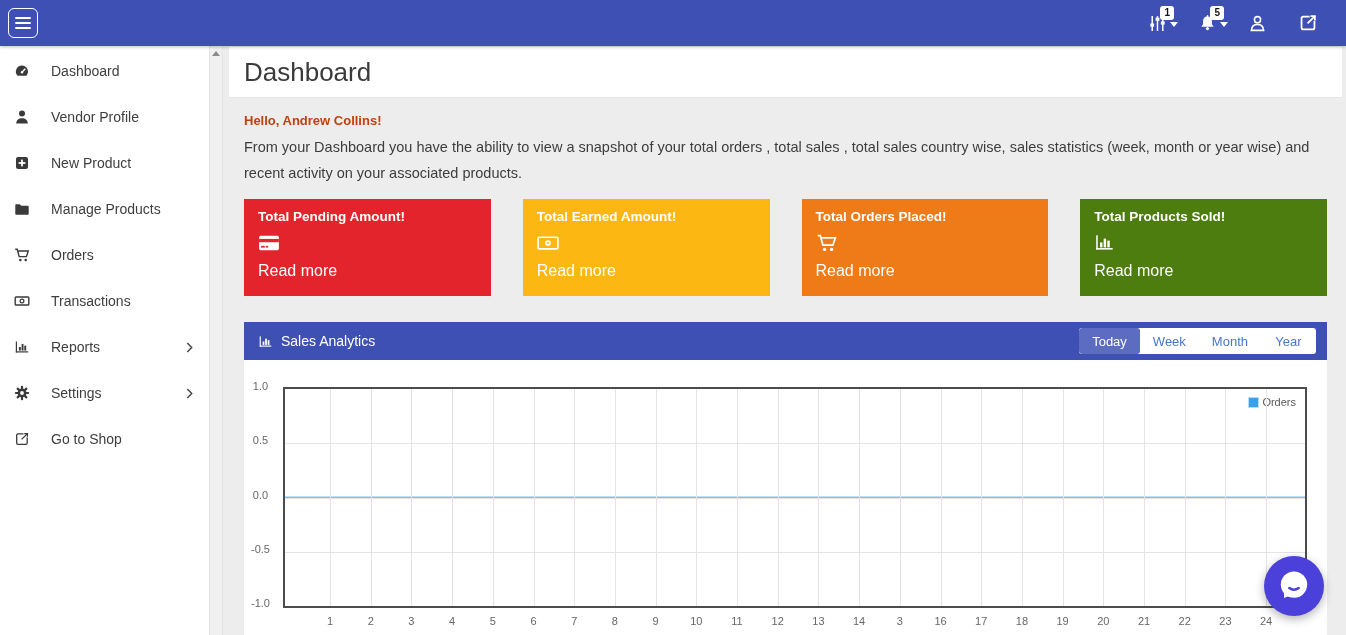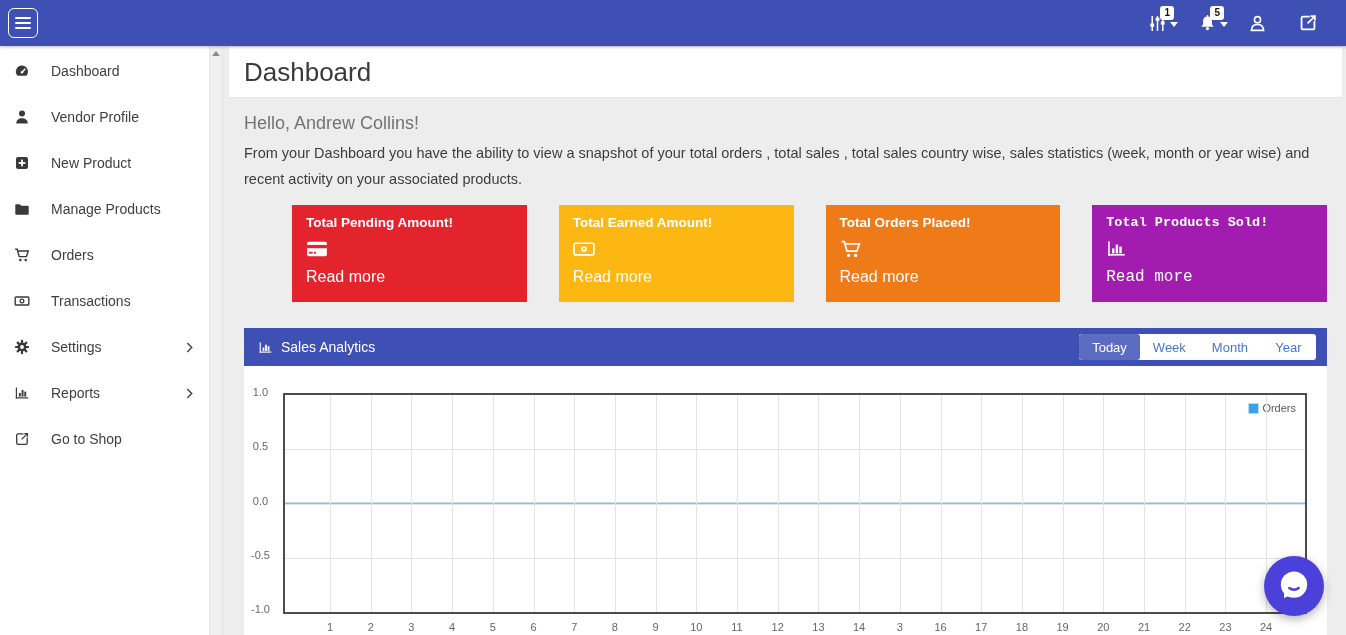--- a/index.html
+++ b/index.html
@@ -41,21 +41,21 @@
   .scroll-up-arrow { width:0; height:0; border:4px solid transparent; border-bottom:5px solid #8b8b8b; margin-top:-4px; }
   
   .main { flex:1; background:#ededed; overflow:hidden; }
   .page-head {
     background:#fff; height:51px; margin:1px 4px 0 6px; display:flex; align-items:center;
     padding-left:15px; border-bottom:1px solid #e6e6e6;
   }
   .page-head h1 { margin:0; font-size:26px; font-weight:400; color:#3a3a3a; }
   .content { padding:0 19px 0 21px; }
   .greeting { margin-top:15px; }
-  .greeting h3 { margin:0; font-size:18px; font-weight:normal; color:#737373; }
+  .greeting h3 { margin:0; font-size:13px; font-weight:bold; color:#c2410c; }
   .greeting p { margin:6px 0 0; font-size:14.5px; line-height:26px; color:#3d3d3d; }
   
   .cards { display:flex; gap:32px; margin-top:13px; }
   .card { flex:1; height:97px; padding:10px 14px; color:#fff; }
   .card-title { font-size:13.5px; font-weight:bold; }
   .card-icon { margin-top:9px; height:22px; }
   .card-link { margin-top:7px; font-size:16px; cursor:pointer; color:#fdfdfd; }
   
   .panel { margin-top:26px; }
   .panel-head {
@@ -193,53 +193,53 @@
       <span class="side-icon">
           <svg width="16" height="16" viewBox="0 0 16 16" fill="none" stroke="#3a3a3a">
         <rect x="1.2" y="4" width="13.6" height="8" rx="0.8" stroke-width="1.4"></rect>
             <circle cx="8" cy="8" r="1.9" stroke-width="1.2"></circle>
       </svg>
         </span>
       <span class="side-label">Transactions</span>
     </div>
     <div class="side-item">
       <span class="side-icon">
+          <svg width="16" height="16" viewBox="0 0 16 16" fill="#3a3a3a">
+        <rect x="1.8" y="2.5" width="1.2" height="11"></rect>
+            <rect x="1.8" y="12.3" width="12.4" height="1.2"></rect>
+        <rect x="4.9" y="8" width="1.9" height="3.6"></rect>
+            <rect x="7.6" y="5" width="1.9" height="6.6"></rect>
+            <rect x="10.3" y="6.6" width="1.9" height="5"></rect>
+      </svg>
+        </span>
+      <span class="side-label">Reports</span>
+      <svg width="11" height="11" viewBox="0 0 10 10" fill="none" stroke="#444" stroke-width="1.3">
+          <path d="M3 1l4 4-4 4"></path>
+        </svg>
+    </div>
+    <div class="side-item">
+      <span class="side-icon">
           <svg width="16" height="16" viewBox="0 0 16 16">
         <g fill="#3a3a3a">
           <rect x="6.9" y="0.8" width="2.2" height="14.4" rx="1"></rect>
           <rect x="6.9" y="0.8" width="2.2" height="14.4" rx="1" transform="rotate(45 8 8)"></rect>
           <rect x="6.9" y="0.8" width="2.2" height="14.4" rx="1" transform="rotate(90 8 8)"></rect>
           <rect x="6.9" y="0.8" width="2.2" height="14.4" rx="1" transform="rotate(135 8 8)"></rect>
           <circle cx="8" cy="8" r="4.4"></circle>
         </g>
         <circle cx="8" cy="8" r="1.9" fill="#fff"></circle>
       </svg>
         </span>
       <span class="side-label">Settings</span>
       <svg width="11" height="11" viewBox="0 0 10 10" fill="none" stroke="#444" stroke-width="1.3">
           <path d="M3 1l4 4-4 4"></path>
         </svg>
     </div>
     <div class="side-item">
       <span class="side-icon">
-          <svg width="16" height="16" viewBox="0 0 16 16" fill="#3a3a3a">
-        <rect x="1.8" y="2.5" width="1.2" height="11"></rect>
-            <rect x="1.8" y="12.3" width="12.4" height="1.2"></rect>
-        <rect x="4.9" y="8" width="1.9" height="3.6"></rect>
-            <rect x="7.6" y="5" width="1.9" height="6.6"></rect>
-            <rect x="10.3" y="6.6" width="1.9" height="5"></rect>
-      </svg>
-        </span>
-      <span class="side-label">Reports</span>
-      <svg width="11" height="11" viewBox="0 0 10 10" fill="none" stroke="#444" stroke-width="1.3">
-          <path d="M3 1l4 4-4 4"></path>
-        </svg>
-    </div>
-    <div class="side-item">
-      <span class="side-icon">
           <svg width="16" height="16" viewBox="0 0 16 16" fill="none" stroke="#3a3a3a" stroke-width="1.3">
         <path d="M9.5 2.8H4c-.8 0-1.3.5-1.3 1.3v7.9c0 .8.5 1.3 1.3 1.3h7.9c.8 0 1.3-.5 1.3-1.3V6.5"></path>
         <path d="M7.6 8.4L13.4 2.6"></path>
             <path d="M10.2 2.6h3.2v3.2"></path>
       </svg>
         </span>
       <span class="side-label">Go to Shop</span>
     </div>
   </aside>
 
@@ -253,21 +253,21 @@
     <div class="page-head">
       <h1>Dashboard</h1>
     </div>
     <div class="content">
       <div class="greeting">
         <h3>Hello, Andrew Collins!</h3>
         <p>From your Dashboard you have the ability to view a snapshot of your total orders , total sales , total sales country wise, sales statistics (week, month or year wise) and recent activity on your associated products.</p>
       </div>
 
       <div class="cards">
-        <div class="card" style="background: rgb(227, 36, 44); margin-left: 48px; --c: #e3242c;">
+        <div class="card" style="background: rgb(227, 36, 44); --c: #e3242c;">
           <div class="card-title">Total Pending Amount!</div>
           <div class="card-icon"><svg width="22" height="20" viewBox="0 0 20 18">
             <rect x="1" y="2.5" width="18" height="13" rx="1.5" fill="#fff"></rect>
             <rect x="1" y="5.3" width="18" height="3" fill="var(--c)"></rect>
             <rect x="2.8" y="11.6" width="3.4" height="1.6" fill="var(--c)"></rect>
                 <rect x="7.2" y="11.6" width="2" height="1.6" fill="var(--c)"></rect>
           </svg></div>
           <div class="card-link">Read more</div>
         </div>
         <div class="card" style="background: rgb(252, 183, 18); --c: #fcb712;">
@@ -281,21 +281,21 @@
         </div>
         <div class="card" style="background: rgb(238, 123, 23); --c: #ee7b17;">
           <div class="card-title">Total Orders Placed!</div>
           <div class="card-icon"><svg width="22" height="20" viewBox="0 0 20 18">
             <path d="M1.5 2.2h2.4l2.4 8.8h9l2.3-6.6H5" fill="none" stroke="#fff" stroke-width="1.6"></path>
             <circle cx="7.8" cy="14.8" r="1.5" fill="#fff"></circle>
                 <circle cx="14.2" cy="14.8" r="1.5" fill="#fff"></circle>
           </svg></div>
           <div class="card-link">Read more</div>
         </div>
-        <div class="card" style="background: #a21caf; font-family: Liberation Mono, monospace; --c: #2d9b5e;">
+        <div class="card" style="background: #4d7c0f; --c: #2d9b5e;">
           <div class="card-title">Total Products Sold!</div>
           <div class="card-icon"><svg width="22" height="20" viewBox="0 0 20 18" fill="#fff">
             <rect x="2" y="2" width="1.4" height="13"></rect>
                 <rect x="2" y="13.6" width="15" height="1.4"></rect>
             <rect x="5.5" y="8.5" width="2.2" height="4.5"></rect>
                 <rect x="8.8" y="5" width="2.2" height="8"></rect>
                 <rect x="12.1" y="6.8" width="2.2" height="6.2"></rect>
           </svg></div>
           <div class="card-link">Read more</div>
         </div>

